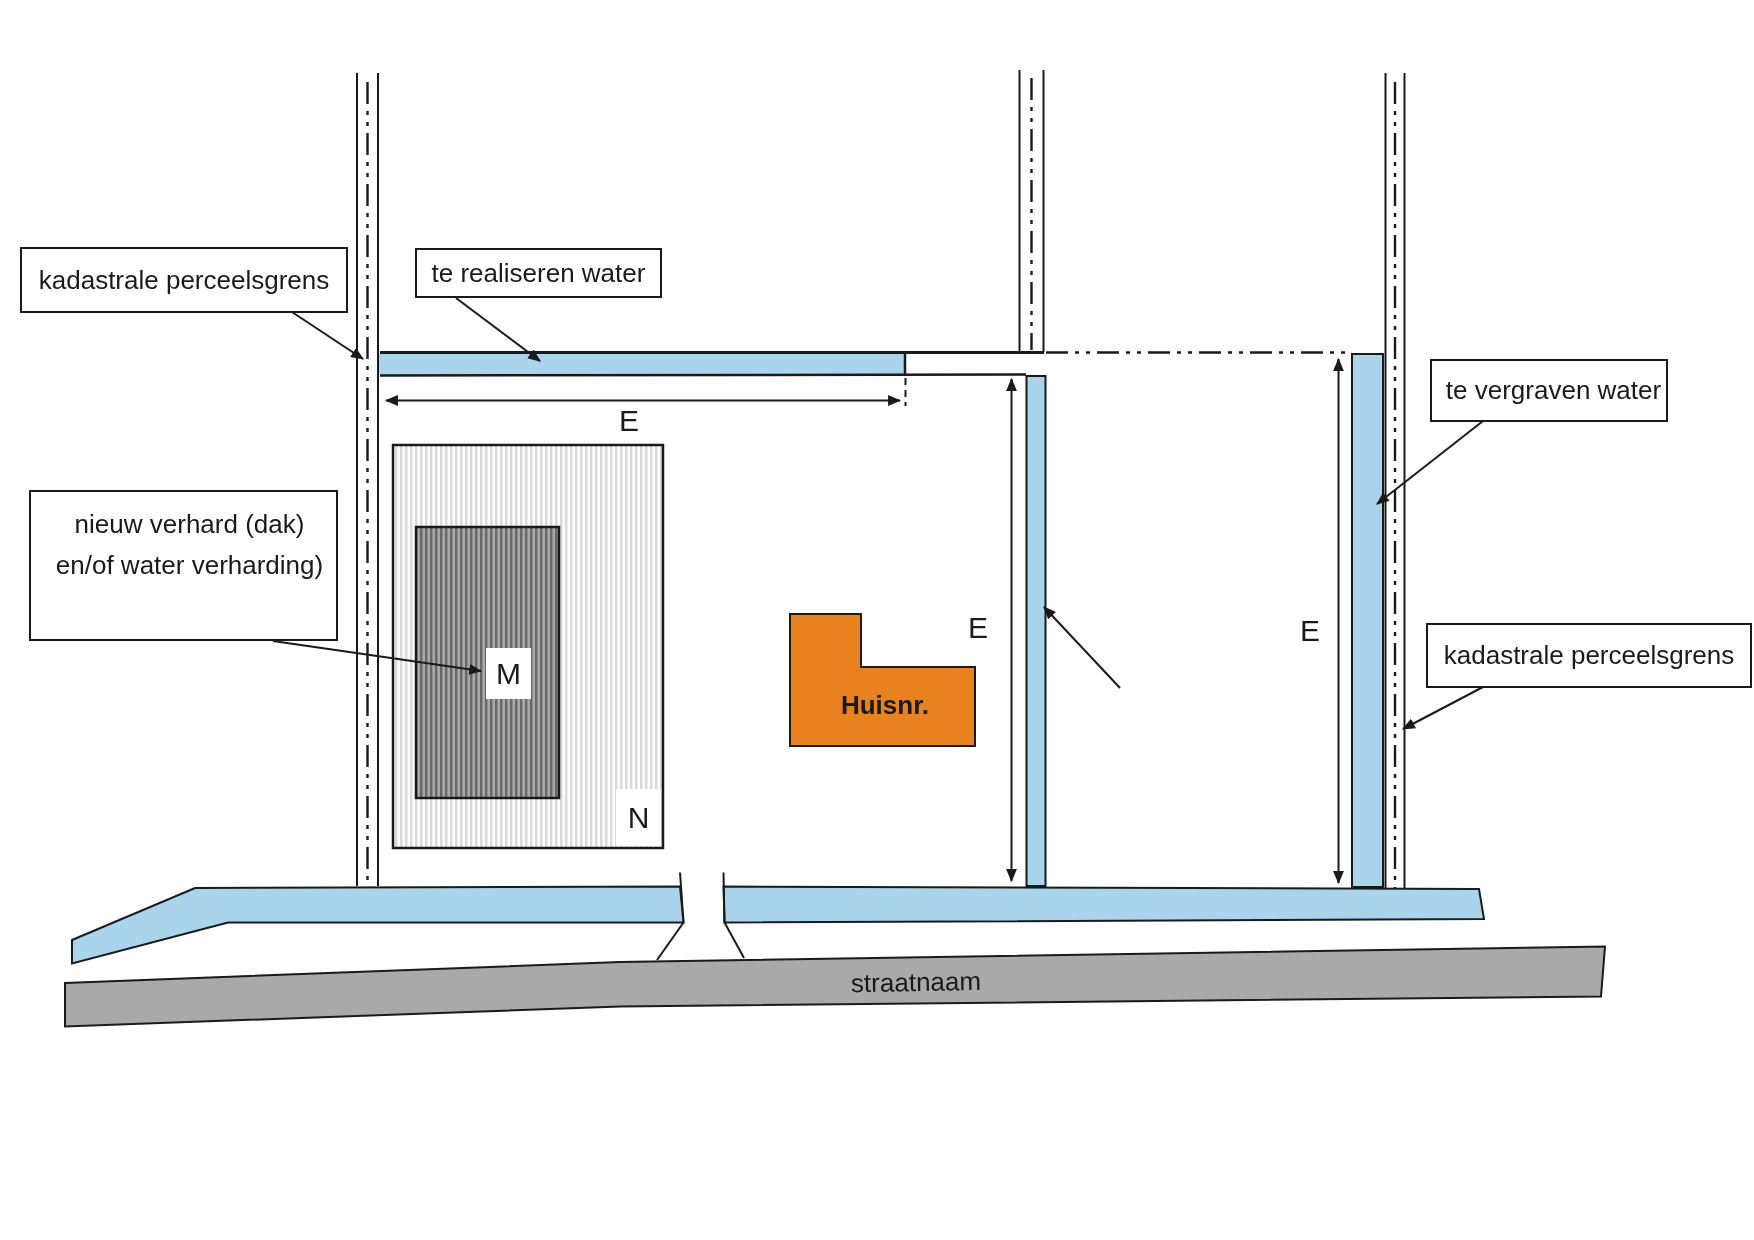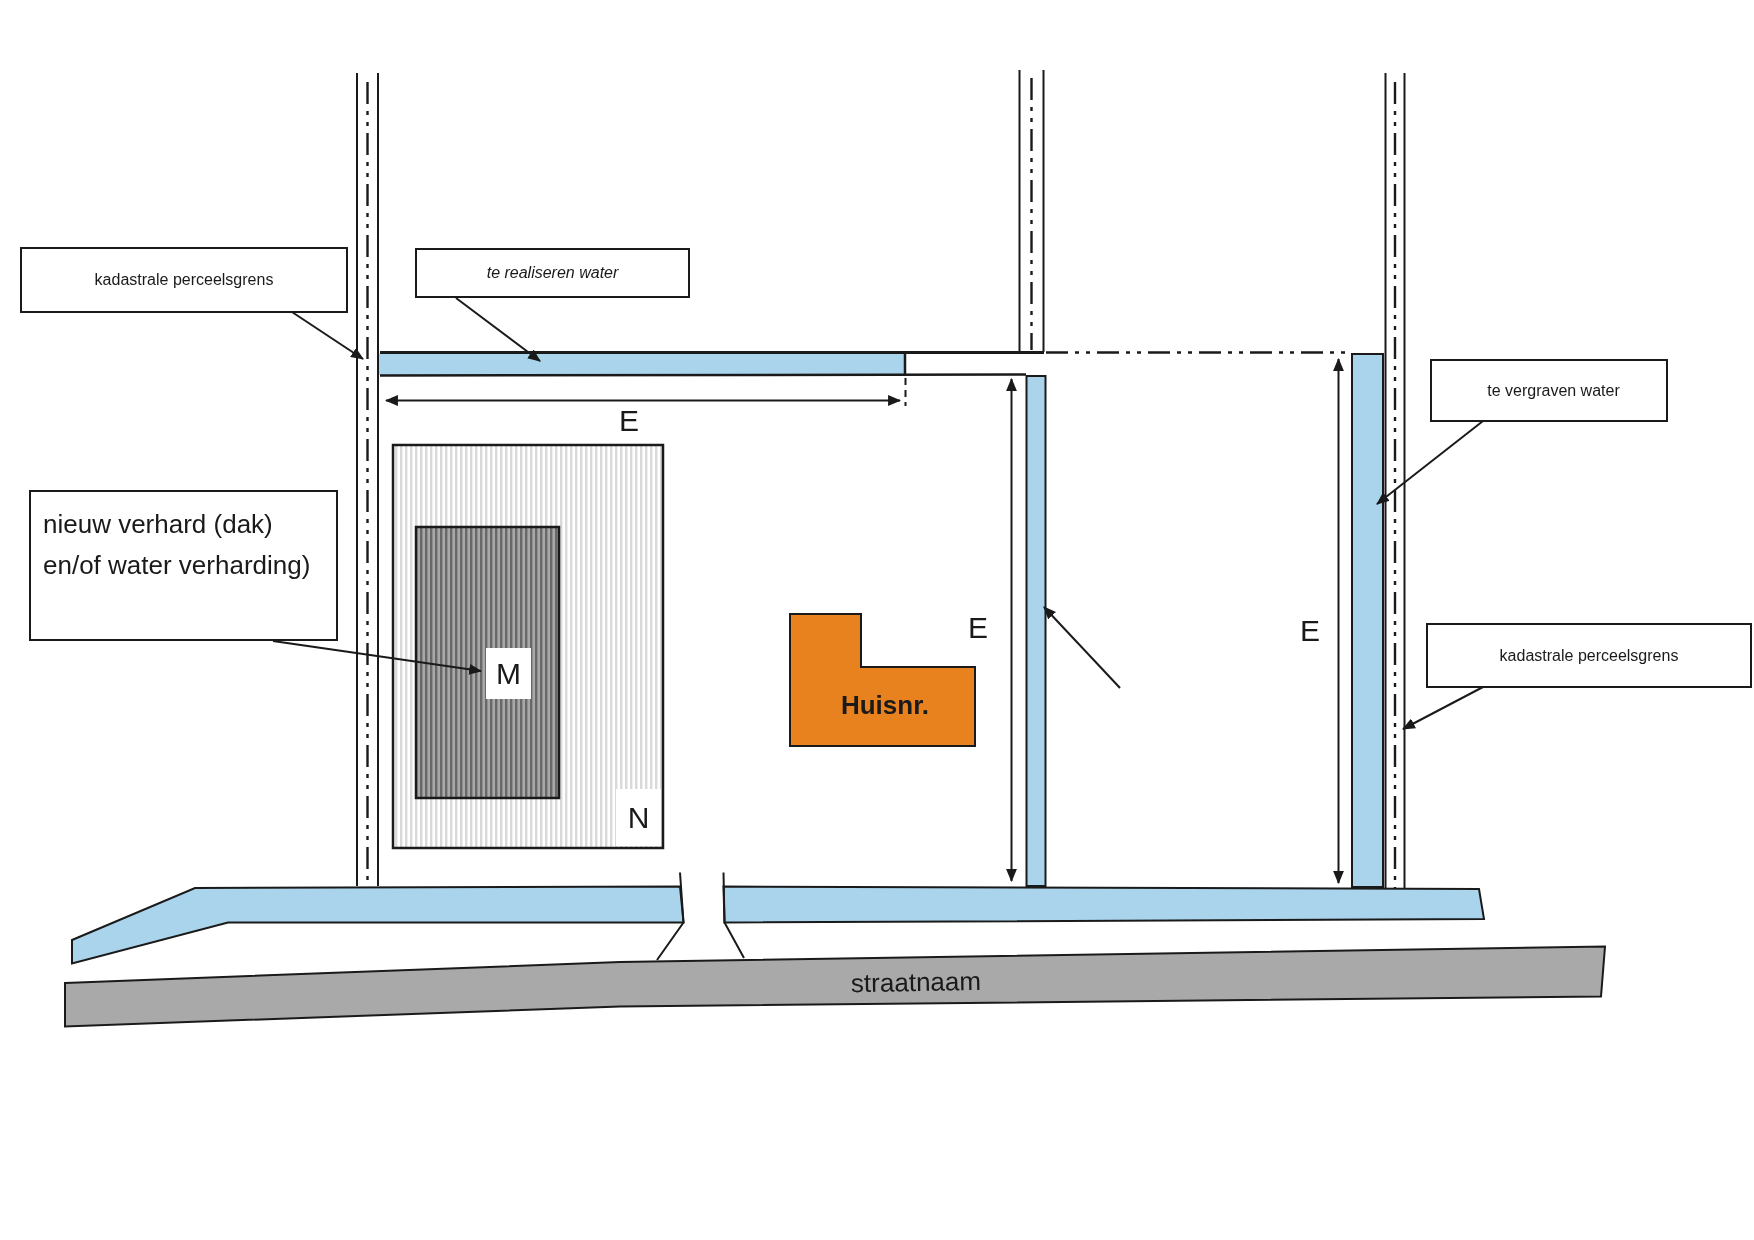--- a/index.html
+++ b/index.html
@@ -4,27 +4,27 @@
 <style>
   html,body{margin:0;padding:0;background:#ffffff;}
   .stage{
     position:relative;width:1754px;height:1240px;background:#ffffff;overflow:hidden;
     font-family:"Liberation Sans","DejaVu Sans",sans-serif;color:#1a1a1a;
   }
   .stage svg{position:absolute;left:0;top:0;}
   .lbl{
     position:absolute;background:#ffffff;border:2px solid #1a1a1a;
     display:flex;align-items:center;justify-content:center;
-    font-size:16px;line-height:1.1;box-sizing:border-box;white-space:nowrap;
+    font-size:26px;line-height:1.1;box-sizing:border-box;white-space:nowrap;
   }
   .lbl-multi{
     position:absolute;background:#ffffff;border:2px solid #1a1a1a;
     box-sizing:border-box;font-size:26px;padding:12px 0 0 12px;
   }
-  .lbl-multi div{line-height:41px;white-space:nowrap;}
+  .lbl-multi div{line-height:41px;white-space:nowrap;text-align:center;}
   .freetext{
     position:absolute;display:flex;align-items:center;justify-content:center;
     font-size:30px;box-sizing:border-box;white-space:nowrap;
   }
   .small{font-size:26px;}
   .title-box{
     position:absolute;background:#ffffff;border:5px solid #000000;
     display:flex;align-items:center;justify-content:center;
     font-size:33px;font-weight:bold;box-sizing:border-box;
   }
@@ -111,21 +111,21 @@
       <line x1="456" y1="298" x2="540" y2="361" marker-end="url(#arrow)"></line>
       <line x1="273" y1="641" x2="481" y2="671" marker-end="url(#arrow)"></line>
       <line x1="1120" y1="688" x2="1044" y2="607" marker-end="url(#arrow)"></line>
       <line x1="1483" y1="421" x2="1377" y2="504" marker-end="url(#arrow)"></line>
       <line x1="1483" y1="687" x2="1403" y2="729" marker-end="url(#arrow)"></line>
     </g>
   </svg>
 
   <div class="lbl" style="left:20px;top:247px;width:328px;height:66px;">kadastrale perceelsgrens</div>
 
-  <div class="lbl" style="left:415px;top:248px;width:275px;height:50px;font-style:italic;">te realiseren water</div>
+  <div class="lbl" style="left:415px;top:248px;width:247px;height:50px;">te realiseren water</div>
 
   <div class="lbl-multi" style="left:29px;top:490px;width:309px;height:151px;">
     <div>nieuw verhard (dak)</div>
     <div>en/of water verharding)</div>
   </div>
 
 
   <div class="lbl" style="left:1430px;top:359px;width:238px;height:63px;padding-left:9px;">te vergraven water</div>
 
   <div class="lbl" style="left:1426px;top:623px;width:326px;height:65px;">kadastrale perceelsgrens</div>

